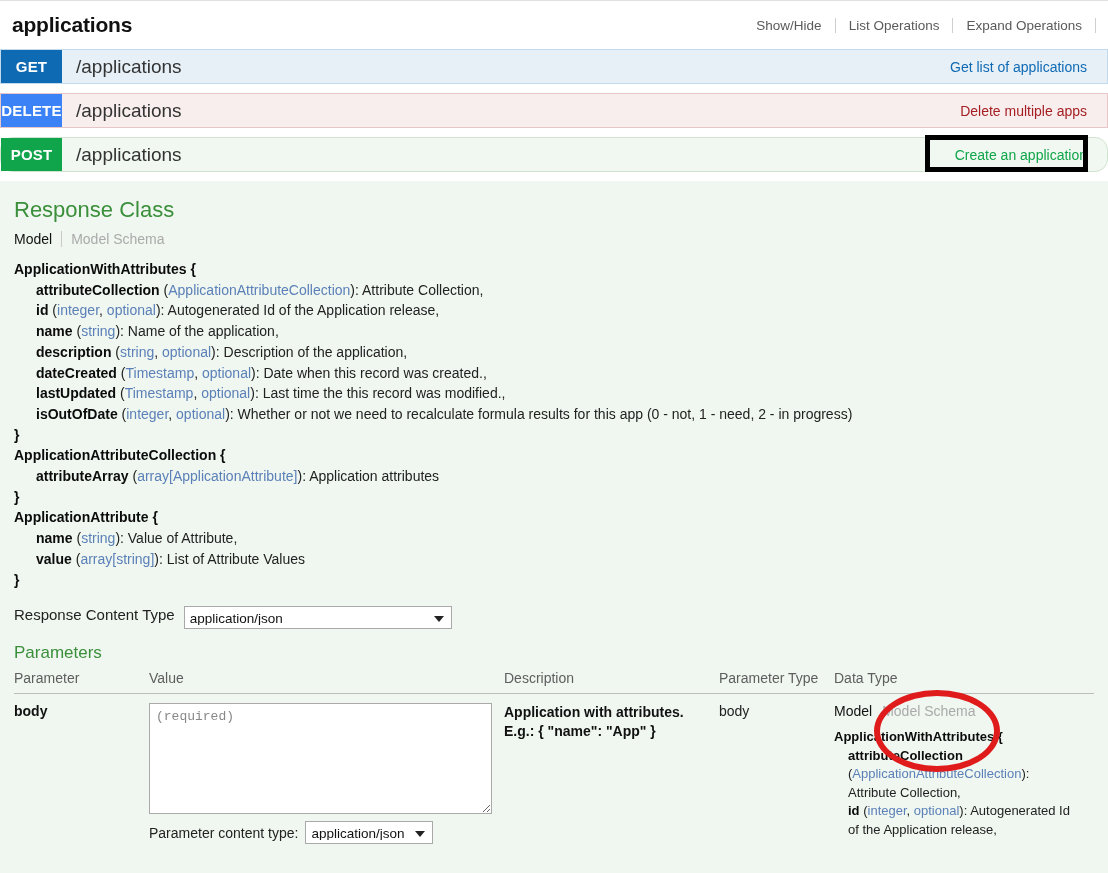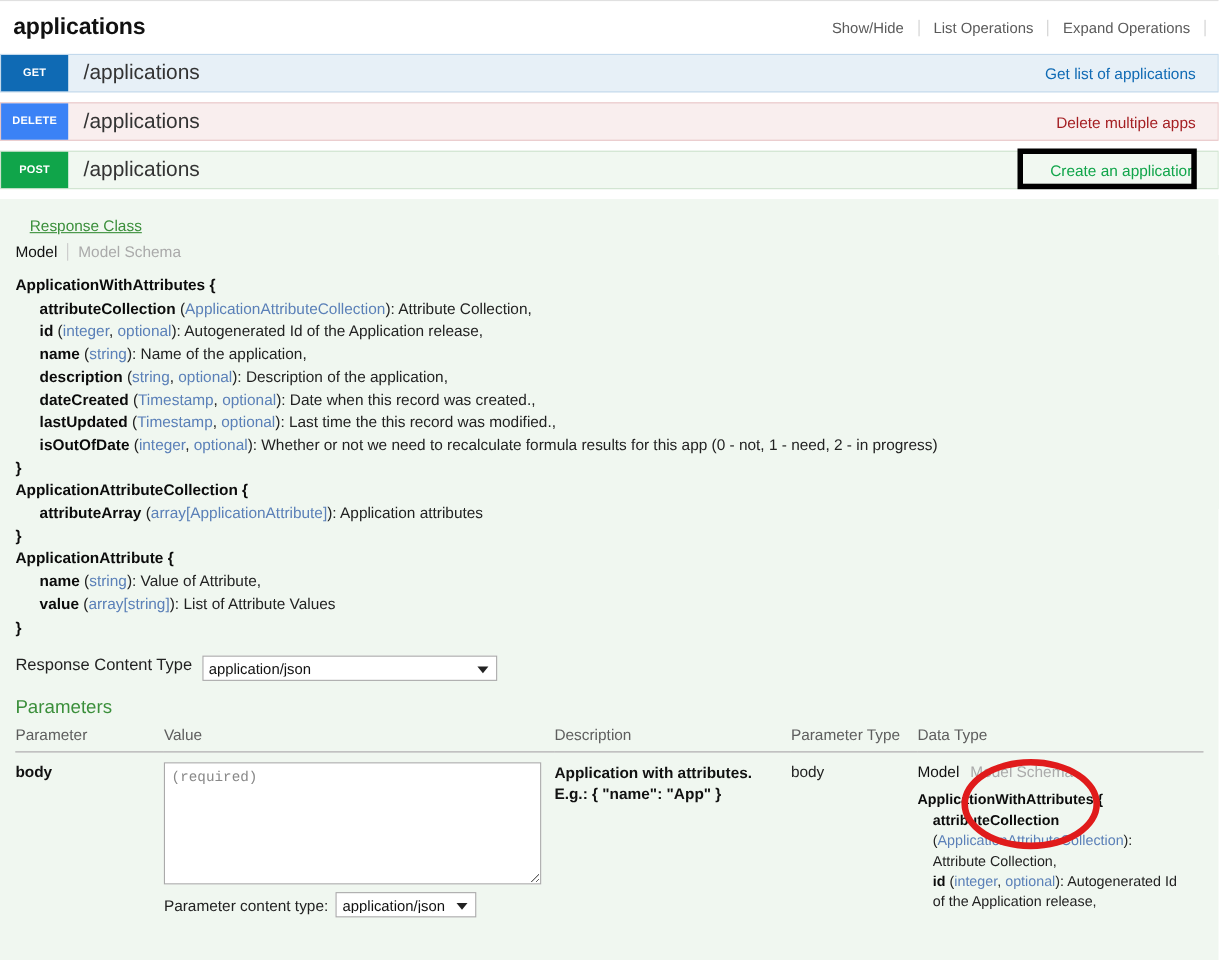--- a/index.html
+++ b/index.html
@@ -57,21 +57,21 @@
     display: flex;
     align-items: stretch;
     height: 35px;
     margin-bottom: 9px;
     border: 1px solid transparent;
   }
   .op .method {
     width: 61px;
     min-width: 61px;
     color: #ffffff;
-    font-size: 10px;
+    font-size: 15px;
     font-weight: bold;
     letter-spacing: 0.2px;
     display: flex;
     align-items: center;
     justify-content: center;
     text-transform: uppercase;
   }
   .op .path {
     flex: 1;
     display: flex;
@@ -89,36 +89,35 @@
   }
 
   .op-get     { background: #e7f0f7; border-color: #c3d9ec; }
   .op-get .method   { background: #0f6ab4; }
   .op-get .summary  { color: #0f6ab4; }
 
   .op-delete  { background: #f9eeee; border-color: #e8c6c7; }
   .op-delete .method  { background: #3b82f6; }
   .op-delete .summary { color: #a41e22; }
 
-  .op-post    { background: #f1f8f1; border-color: #cfe3cf; }
+  .op-post    { background: #f1f8f1; border-color: #cfe3cf; border-radius: 13px; }
   .op-post .method  { background: #10a54a; }
   .op-post .summary { color: #10a54a; }
 
   
   .op-body {
     background: #f0f7f0;
     padding: 10px 14px 0 14px;
     min-height: 700px;
   }
   .sec-title {
-    font-size: 14px;
+    font-size: 22px;
     color: #3b8f3b;
-    margin: 6px 0 8px 13px;
+    margin: 6px 0 8px 0;
     font-weight: normal;
-    text-decoration: underline;
   }
   .schema-tabs {
     display: flex;
     align-items: center;
     font-size: 14px;
     margin-bottom: 12px;
   }
   .schema-tabs .tab-model {
     color: #111111;
     padding-right: 9px;

